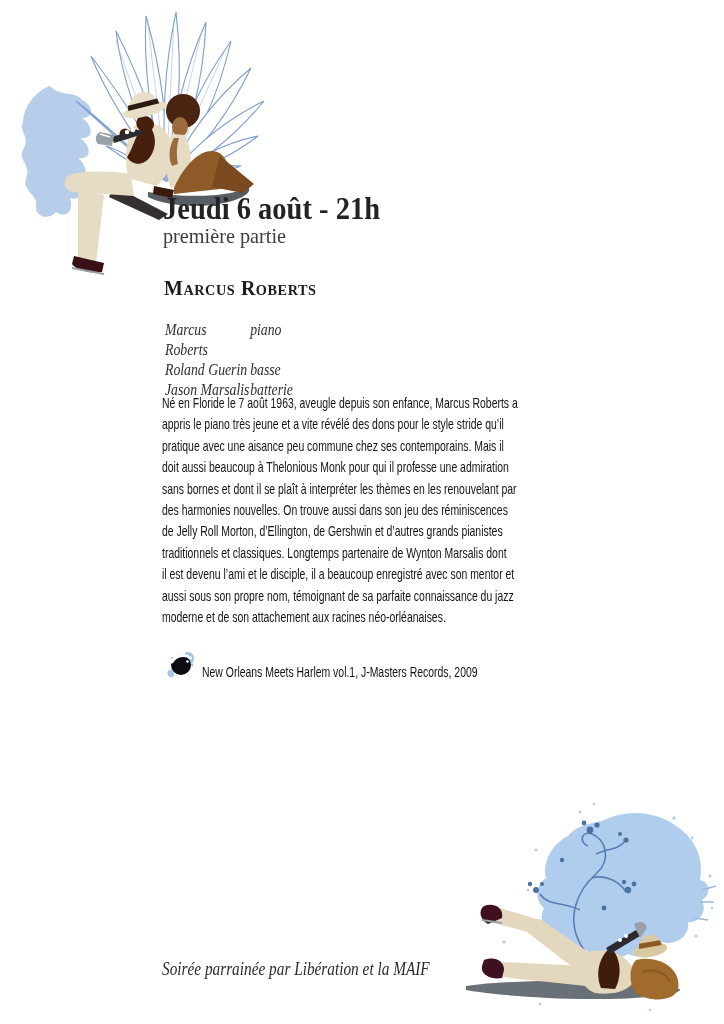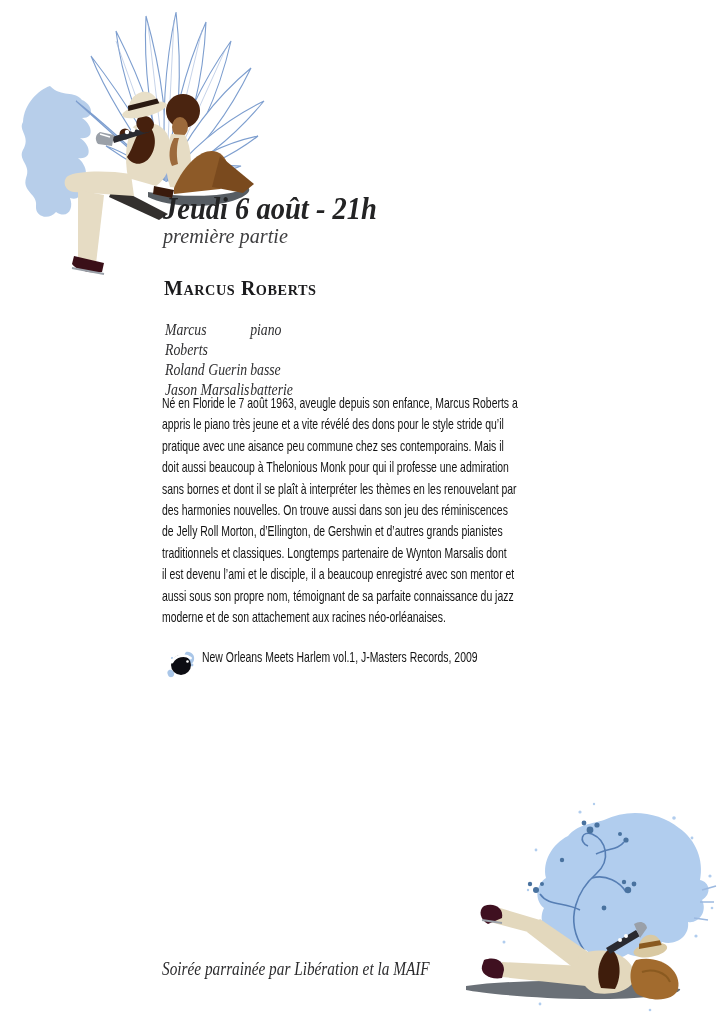--- a/index.html
+++ b/index.html
@@ -3,21 +3,21 @@
 <meta charset="utf-8">
 <style>
   html,body { margin:0; padding:0; background:#ffffff; }
   .page {
     position:relative; width:724px; height:1024px; background:#ffffff;
     overflow:hidden; font-family:"Liberation Serif", serif; color:#1d1d1f;
   }
   .illu-top { position:absolute; left:16px; top:6px; width:292px; height:272px; }
   .illu-bottom { position:absolute; left:444px; top:790px; width:280px; height:228px; }
 
-  .header { position:absolute; left:163px; top:192px;font-style:italic; }
+  .header { position:absolute; left:163px; top:192px; }
   .title {
     font-size:31px; font-weight:700; color:#232324; line-height:1.08;
     white-space:nowrap; transform:scaleX(0.92); transform-origin:0 0;
   }
   .subtitle {
     font-size:22px; font-weight:400; color:#3d3d3f; line-height:1.0; margin-top:0px;
     white-space:nowrap; transform:scaleX(0.92); transform-origin:0 0;
   }
 
   .artist-heading {
@@ -35,21 +35,21 @@
   .m-name { width:99px; }
 
   .bio {
     position:absolute; left:162px; top:393px; width:500px;
     font-family:"Liberation Sans", sans-serif;
     font-size:14.5px; line-height:21.4px; color:#131313;
     white-space:pre-line; transform:scaleX(0.72); transform-origin:0 0;
     letter-spacing:0px;
   }
 
-  .record { position:absolute; left:166px; top:649px; display:flex; align-items:flex-start; gap:5px; }
+  .record { position:absolute; left:166px; top:649px; display:flex; align-items:flex-end; gap:5px; }
   .record-icon { width:31px; height:31px; flex:0 0 auto; }
   .record-text {
     font-family:"Liberation Sans", sans-serif; font-size:14.5px; color:#131313;
     white-space:nowrap; transform:scaleX(0.72); transform-origin:0 50%;
   }
 
   .footer {
     position:absolute; left:162px; top:959px;
     font-style:italic; font-size:18px; color:#2b2b2d; white-space:nowrap;
     transform:scaleX(0.85); transform-origin:0 0;

